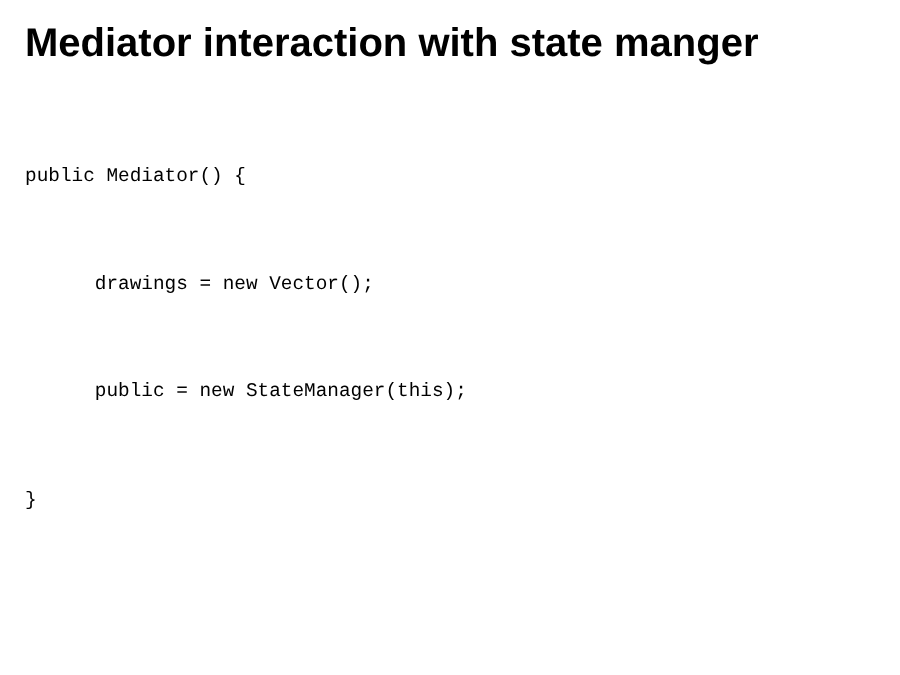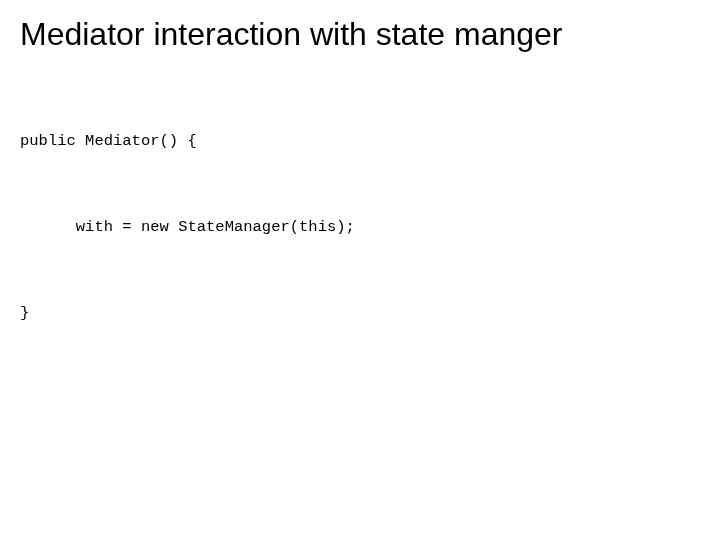--- a/index.html
+++ b/index.html
@@ -12,21 +12,21 @@
       background: #ffffff;
       width: 720px;
       height: 540px;
       overflow: hidden;
       font-family: Arial, Helvetica, sans-serif;
       padding: 16px 20px;
     }
 
     .page-title {
       font-size: 32px;
-      font-weight: normal;
+      font-weight: bold;
       color: #000000;
       margin-bottom: 14px;
       font-family: Arial, Helvetica, sans-serif;
     }
 
     .code-block {
       font-family: 'Courier New', Courier, monospace;
       font-size: 15.5px;
       color: #000000;
       line-height: 1.6;
@@ -38,20 +38,21 @@
       margin-top: 12px;
     }
   </style>
 </head>
 <body>
 
 <h1 class="page-title">Mediator interaction with state manger</h1>
 
 <div class="code-block">
   <span class="code-line">public Mediator() {</span>
-  <span class="code-line">      with = new StateManager(this);</span>
+  <span class="code-line">      drawings = new Vector();</span>
+  <span class="code-line">      public = new StateManager(this);</span>
   <span class="code-line">}</span>
   
   
   
   
   
 </div>
 
 </body></html>

